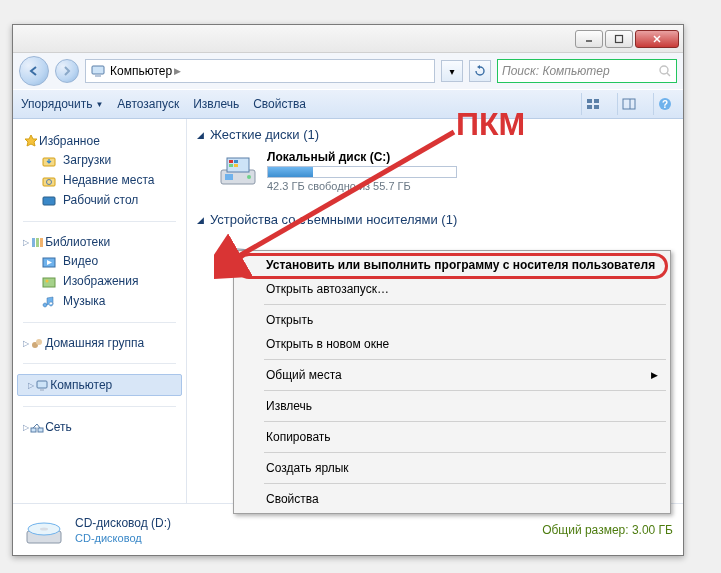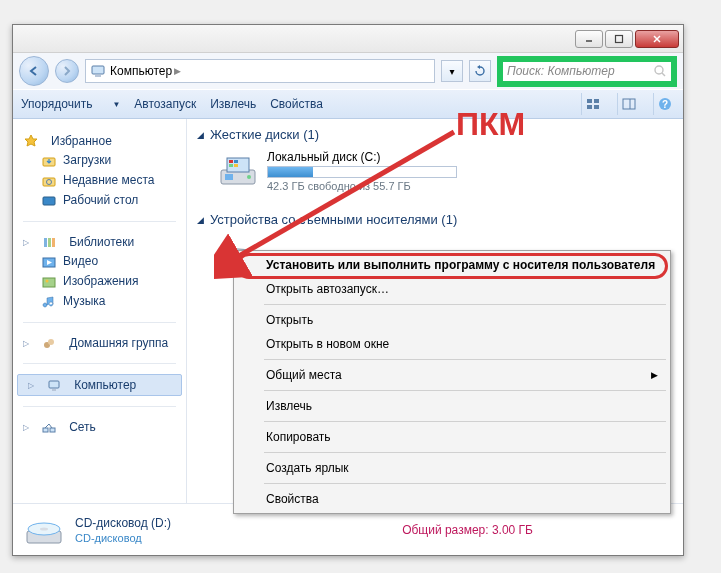--- a/index.html
+++ b/index.html
@@ -15,62 +15,62 @@
 
 
 .addr { height:36px; display:flex; align-items:center; gap:6px; padding:4px 6px; background:#f3f6fb;}
 .navbtn { width:30px; height:30px; border-radius:50%; background:radial-gradient(circle at 30% 30%,#e8f0fb,#bcd6f2 60%,#8fb7e0); border:1px solid #9ab5d6; position:relative; }
 .navbtn.small{width:24px;height:24px;}
 .navbtn svg{position:absolute;left:50%;top:50%;transform:translate(-50%,-50%);}
 .pathbox { flex:1; height:24px; border:1px solid #b8c6d9; background:#fff; display:flex; align-items:center; font-size:12px; padding:0 4px; gap:4px;}
 .pathbox .crumb{display:flex;align-items:center;gap:2px;}
 .pathbox .sep{color:#888;font-size:9px;}
 .refbtn,.godown{width:22px;height:22px;border:1px solid #b8c6d9;background:linear-gradient(to bottom,#f8fbff,#e1ecf8);display:flex;align-items:center;justify-content:center;font-size:10px;}
-.search { width:180px; height:31px; border:6px solid #22c55e; background:#fff; display:flex; align-items:center; font-size:12px; color:#888; padding:0 4px; font-style:italic;}
+.search { width:180px; height:24px; border:1px solid #22c55e; background:#fff; display:flex; align-items:center; font-size:12px; color:#888; padding:0 4px; font-style:italic;}
 .search svg{margin-left:auto;opacity:.5;}
 
 
 .toolbar { height:30px; background:linear-gradient(to bottom,#eaf1fb,#d7e5f7); border-top:1px solid #fff; border-bottom:1px solid #b9cde6; display:flex; align-items:center; font-size:12px; padding:0 8px; gap:14px;}
-.toolbar .tb { display:flex; align-items:center; gap:20px; color:#1a3e6e;}
+.toolbar .tb { display:flex; align-items:center; gap:3px; color:#1a3e6e;}
 .toolbar .tb .dd{font-size:8px;}
 .toolbar .spacer{flex:1;}
 .toolbar .ricon{width:22px;height:22px;border-left:1px solid #c0d3ea;display:flex;align-items:center;justify-content:center;}
 
 
 .body { flex:1; display:flex; overflow:hidden; background:#fff;}
 .side { width:174px; border-right:1px solid #e0e6ef; padding:8px 0; font-size:12px; overflow:hidden; display:flex; flex-direction:column;}
 .sgroup { margin:4px 0;}
-.sgroup .shead{display:flex;align-items:center;gap:12px;padding:2px 10px;color:#1a3e6e;}
+.sgroup .shead{display:flex;align-items:center;gap:0;padding:2px 10px;color:#1a3e6e;}
 .sgroup .sitem{display:flex;align-items:flex-start;gap:6px;padding:2px 10px 2px 28px;color:#1a3e6e;}
 .sgroup .tri{font-size:8px;color:#7b93b5;}
 .sgroup.sel .shead{background:#d8e6f7;border:1px solid #a9c5ea;border-radius:2px;margin:0 4px;}
 .side .divider{height:1px;background:#e4e9f0;margin:6px 10px;}
 .ico{width:16px;height:16px;display:inline-flex;align-items:center;justify-content:center;}
 
 
 .main { flex:1; padding:8px 10px; font-size:12px; position:relative;}
 .sect { margin-bottom:16px;}
 .sect .shdr{display:flex;align-items:center;gap:6px;color:#1a3e6e;font-size:13px;margin-bottom:4px;}
 .sect .shdr .tri{font-size:9px;}
 .drive { display:flex; align-items:center; gap:8px; padding:4px 0 4px 20px;}
 .drive .dicon{width:42px;height:42px;display:flex;align-items:center;justify-content:center;}
 .drive .dinfo{display:flex;flex-direction:column;gap:2px;}
-.drive .dname{color:#000;}
+.drive .dname{color:#000;font-weight:bold;}
 .drive .bar{width:190px;height:12px;border:1px solid #b8c6d9;background:#fff;position:relative;}
 .drive .bar .fill{position:absolute;left:0;top:0;bottom:0;background:linear-gradient(to bottom,#6fb7f0,#3d8fd1);}
 .drive .sub{color:#6a7885;font-size:11px;}
 .drive.sel .dname{color:#1a3e6e;}
 
 
 .details{height:52px;border-top:1px solid #e0e6ef;display:flex;align-items:center;padding:4px 10px;gap:10px;font-size:12px;}
 .details .dic{width:42px;height:42px;}
 .details .dt{display:flex;flex-direction:column;gap:2px;}
 .details .n{color:#1a3e6e;}
 .details .s{color:#3a88c8;font-size:11px;}
-.details .tot{color:#be185d;margin-left:auto;margin-right:140px;}
+.details .tot{color:#4d7c0f;margin-left:auto;}
 
 
 .ctx { position:absolute; left:233px; top:250px; width:438px; background:#f4f4f4; border:1px solid #a0a0a0; box-shadow:2px 2px 4px rgba(0,0,0,0.3); font-size:12px; z-index:10; padding:2px;}
 .ctx .mi{padding:5px 12px 5px 30px;white-space:nowrap;position:relative;}
 .ctx .mi.bold{font-weight:bold;}
 .ctx .sep{height:1px;background:#d0d0d0;margin:3px 2px 3px 28px;}
 .ctx .mi .arr{position:absolute;right:10px;top:50%;transform:translateY(-50%);font-size:9px;}
 .ctx .hl{position:absolute;border:3px solid #d93434;border-radius:14px;pointer-events:none;}
 .pkm{position:absolute;left:456px;top:106px;color:#d93434;font-weight:bold;font-size:32px;font-family:Arial,sans-serif;z-index:20;}
 .arrowsvg{position:absolute;left:214px;top:120px;z-index:19;width:280px;height:160px;}

